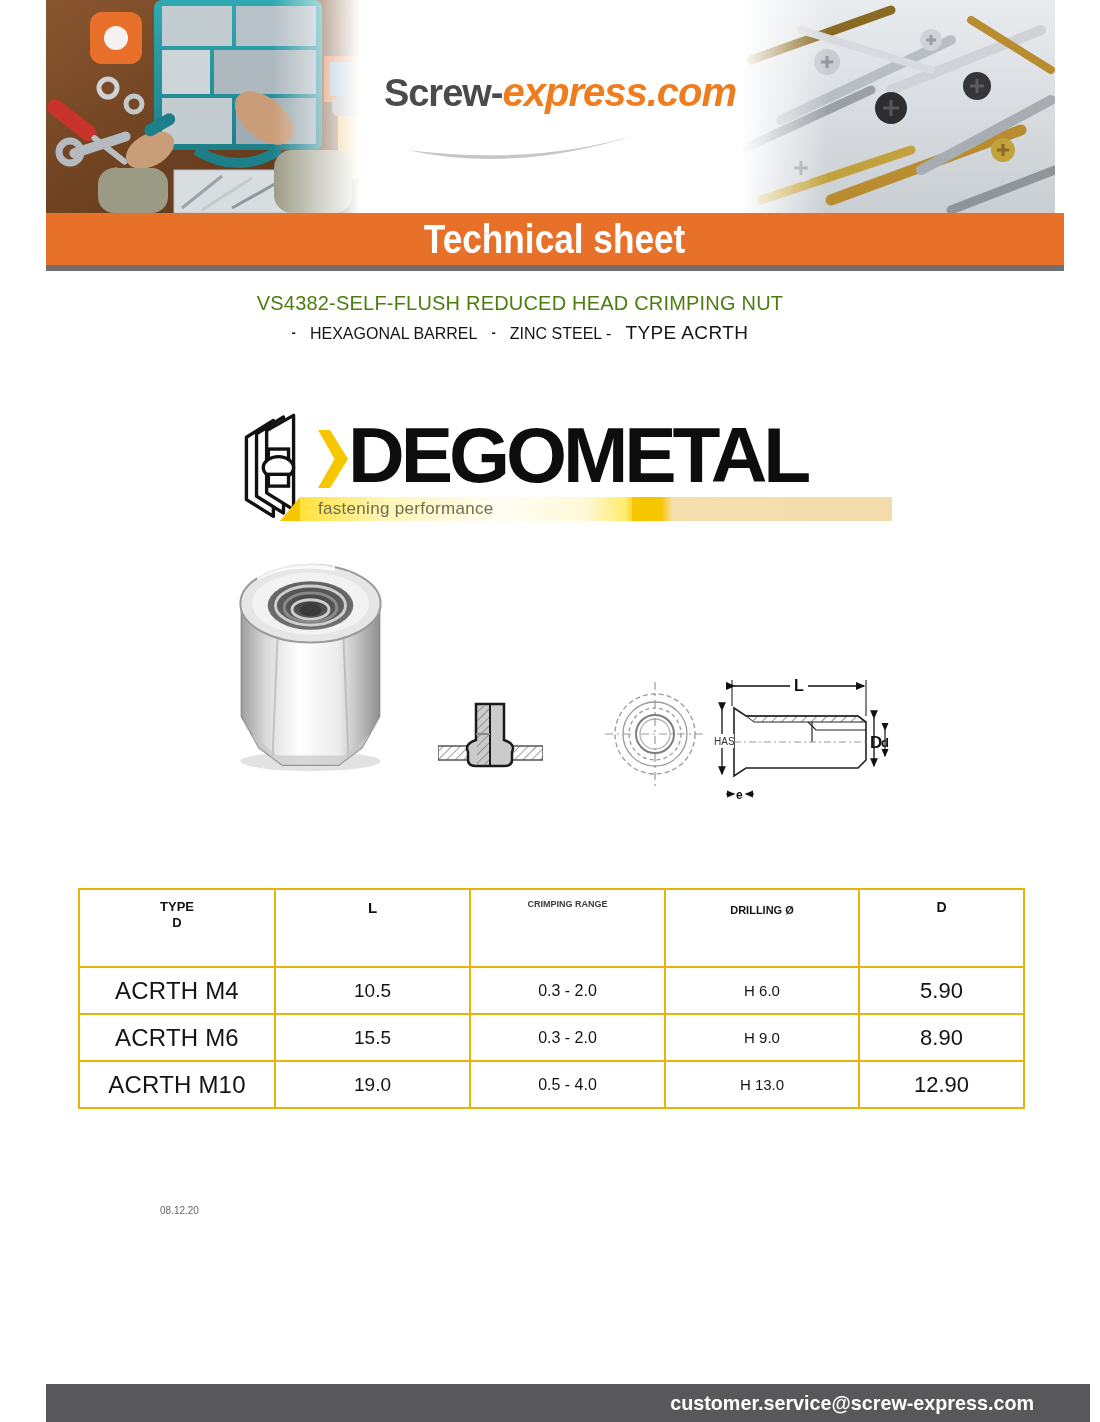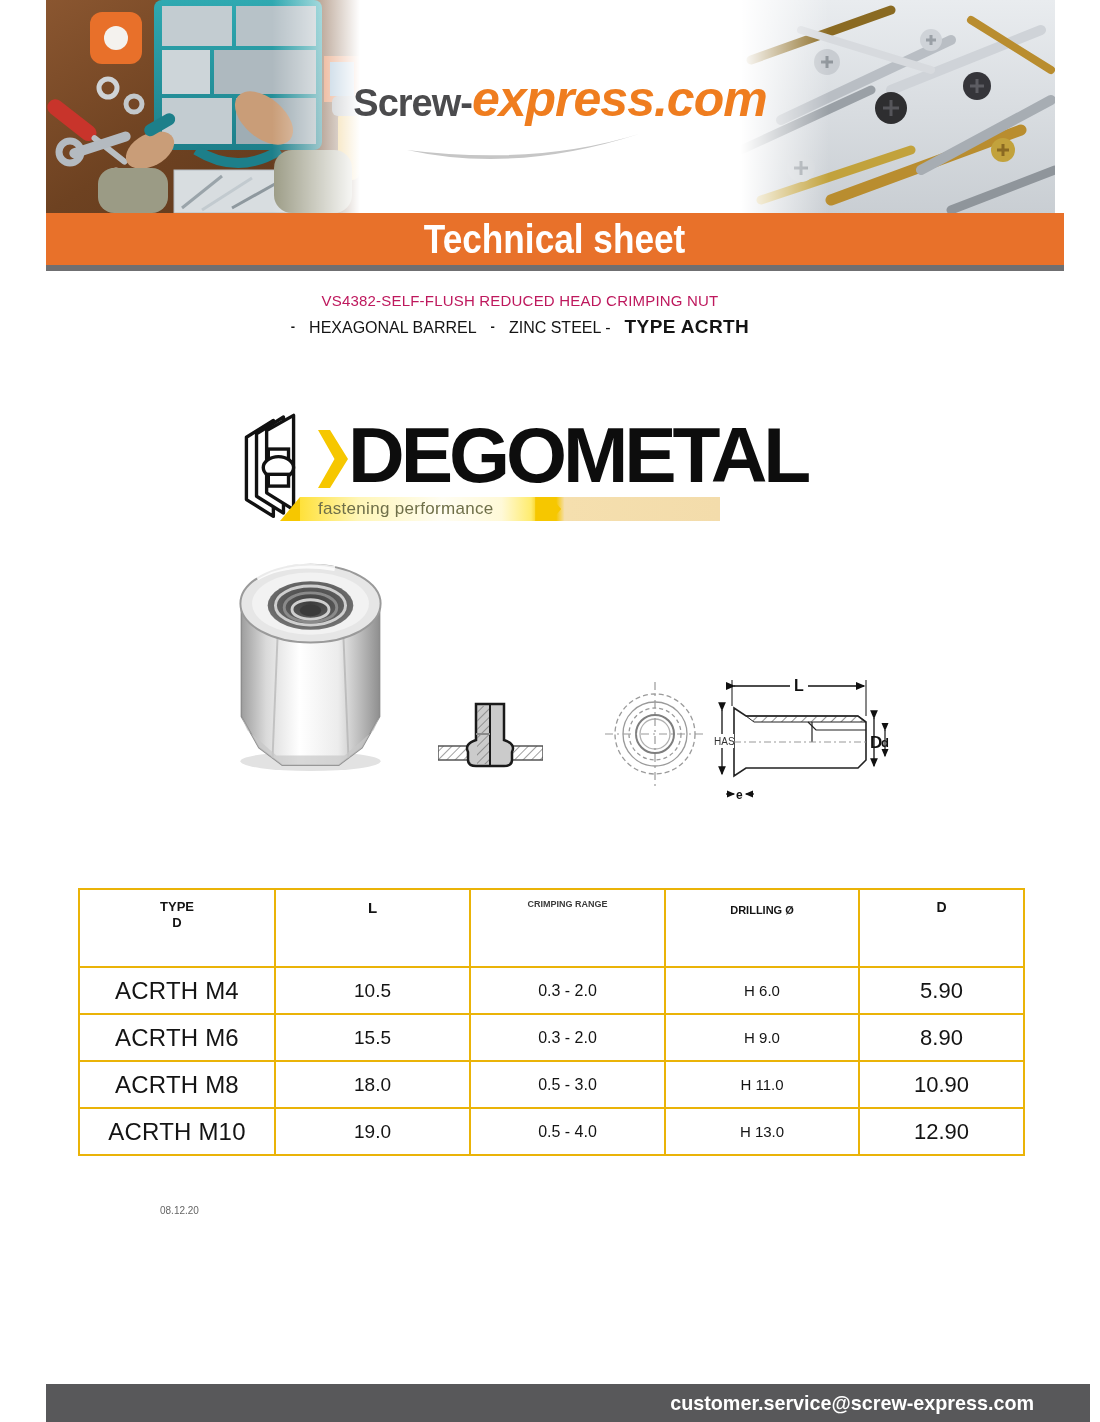--- a/index.html
+++ b/index.html
@@ -9,46 +9,46 @@
   
   .photo{position:absolute;top:0;height:213px;width:314px;overflow:hidden;}
   #photo-left{left:46px;}
   #photo-right{left:741px;}
   .fade-right{position:absolute;inset:0;background:linear-gradient(90deg,rgba(255,255,255,0) 72%,#ffffff 100%);}
   .fade-left{position:absolute;inset:0;background:linear-gradient(270deg,rgba(255,255,255,0) 72%,#ffffff 100%);}
 
   
   #brand{position:absolute;left:350px;top:70px;width:420px;text-align:center;white-space:nowrap;}
   #brand .b1{font-size:38px;font-weight:700;color:#4b4b4d;letter-spacing:-1px;}
-  #brand .b2{font-size:50px;font-weight:700;font-style:italic;color:#ef7d1f;letter-spacing:-1px;}
+  #brand .b2{font-size:40px;font-weight:700;font-style:italic;color:#ef7d1f;letter-spacing:-1px;}
   #swoosh{position:absolute;left:395px;top:122px;}
 
   
   #banner{position:absolute;left:46px;top:213px;width:1018px;height:52px;background:#e8712a;
           display:flex;align-items:center;justify-content:center;}
   #banner .t{color:#ffffff;font-weight:700;font-size:40px;letter-spacing:0px;
              transform:scaleX(.88);transform-origin:center;}
   #banner-strip{position:absolute;left:46px;top:265px;width:1018px;height:6px;background:#6f6f71;}
 
   
   #doc-title{position:absolute;left:60px;top:292px;width:920px;text-align:center;}
-  #doc-title .l1{font-size:15px;letter-spacing:.2px;color:#be185d;}
+  #doc-title .l1{font-size:20px;letter-spacing:.2px;color:#4d7c0f;}
   #doc-title .l2{margin-top:7px;display:flex;justify-content:center;align-items:baseline;gap:14px;font-size:16px;}
   #doc-title .dash{font-weight:700;font-size:13px;position:relative;top:-2px;}
-  #doc-title .strong{font-weight:700;font-size:19px;letter-spacing:.4px;}
+  #doc-title .strong{font-weight:400;font-size:19px;letter-spacing:.4px;}
 
   
   #dego{position:absolute;left:238px;top:404px;width:600px;height:130px;}
   #dego-icon{position:absolute;left:0;top:4px;}
   #dego-text{position:absolute;left:80px;top:8px;display:flex;align-items:flex-start;}
   #dego-chevron{width:30px;height:58px;background:#f6c700;
                 clip-path:polygon(0 0,40% 0,100% 50%,40% 100%,0 100%,55% 50%);margin-top:18px;}
   #dego-name{font-size:77px;font-weight:800;letter-spacing:-4px;color:#0d0d0d;
              transform:scaleX(1.02);transform-origin:left;line-height:86px;}
-  #dego-band{position:absolute;left:62px;top:93px;width:420px;height:24px;
+  #dego-band{position:absolute;left:62px;top:93px;width:592px;height:24px;
      background:linear-gradient(90deg,#ffe13a 0%,#fff6b8 14%,#fffdf2 34%,#fff9d8 48%,#ffec6e 55%,#f6c700 57%,#f6c700 61%,#f5dfae 63%,#f3dcab 100%);}
   #dego-band-arrow{position:absolute;left:56%;top:0;width:26px;height:24px;background:#f6c700;
      clip-path:polygon(0 0,60% 0,100% 50%,60% 100%,0 100%);}
   #dego-tri{position:absolute;left:42px;top:93px;width:20px;height:24px;background:#f6c700;
      clip-path:polygon(100% 0,100% 100%,0 100%);}
   #dego-tagline{position:absolute;left:18px;top:2px;font-size:17px;color:#6f6f49;letter-spacing:.3px;}
 
   
   .drawing{position:absolute;}
 
@@ -345,27 +345,20 @@
           <td class="c-d">5.90</td>
         </tr>
         <tr>
           <td class="c-type">ACRTH M6</td>
           <td class="c-l">15.5</td>
           <td class="c-crimp">0.3 - 2.0</td>
           <td class="c-drill">H 9.0</td>
           <td class="c-d">8.90</td>
         </tr>
         <tr>
-          <td class="c-type">ACRTH M8</td>
-          <td class="c-l">18.0</td>
-          <td class="c-crimp">0.5 - 3.0</td>
-          <td class="c-drill">H 11.0</td>
-          <td class="c-d">10.90</td>
-        </tr>
-        <tr>
           <td class="c-type">ACRTH M10</td>
           <td class="c-l">19.0</td>
           <td class="c-crimp">0.5 - 4.0</td>
           <td class="c-drill">H 13.0</td>
           <td class="c-d">12.90</td>
         </tr>
       </tbody>
     </table>
   </div>
 

